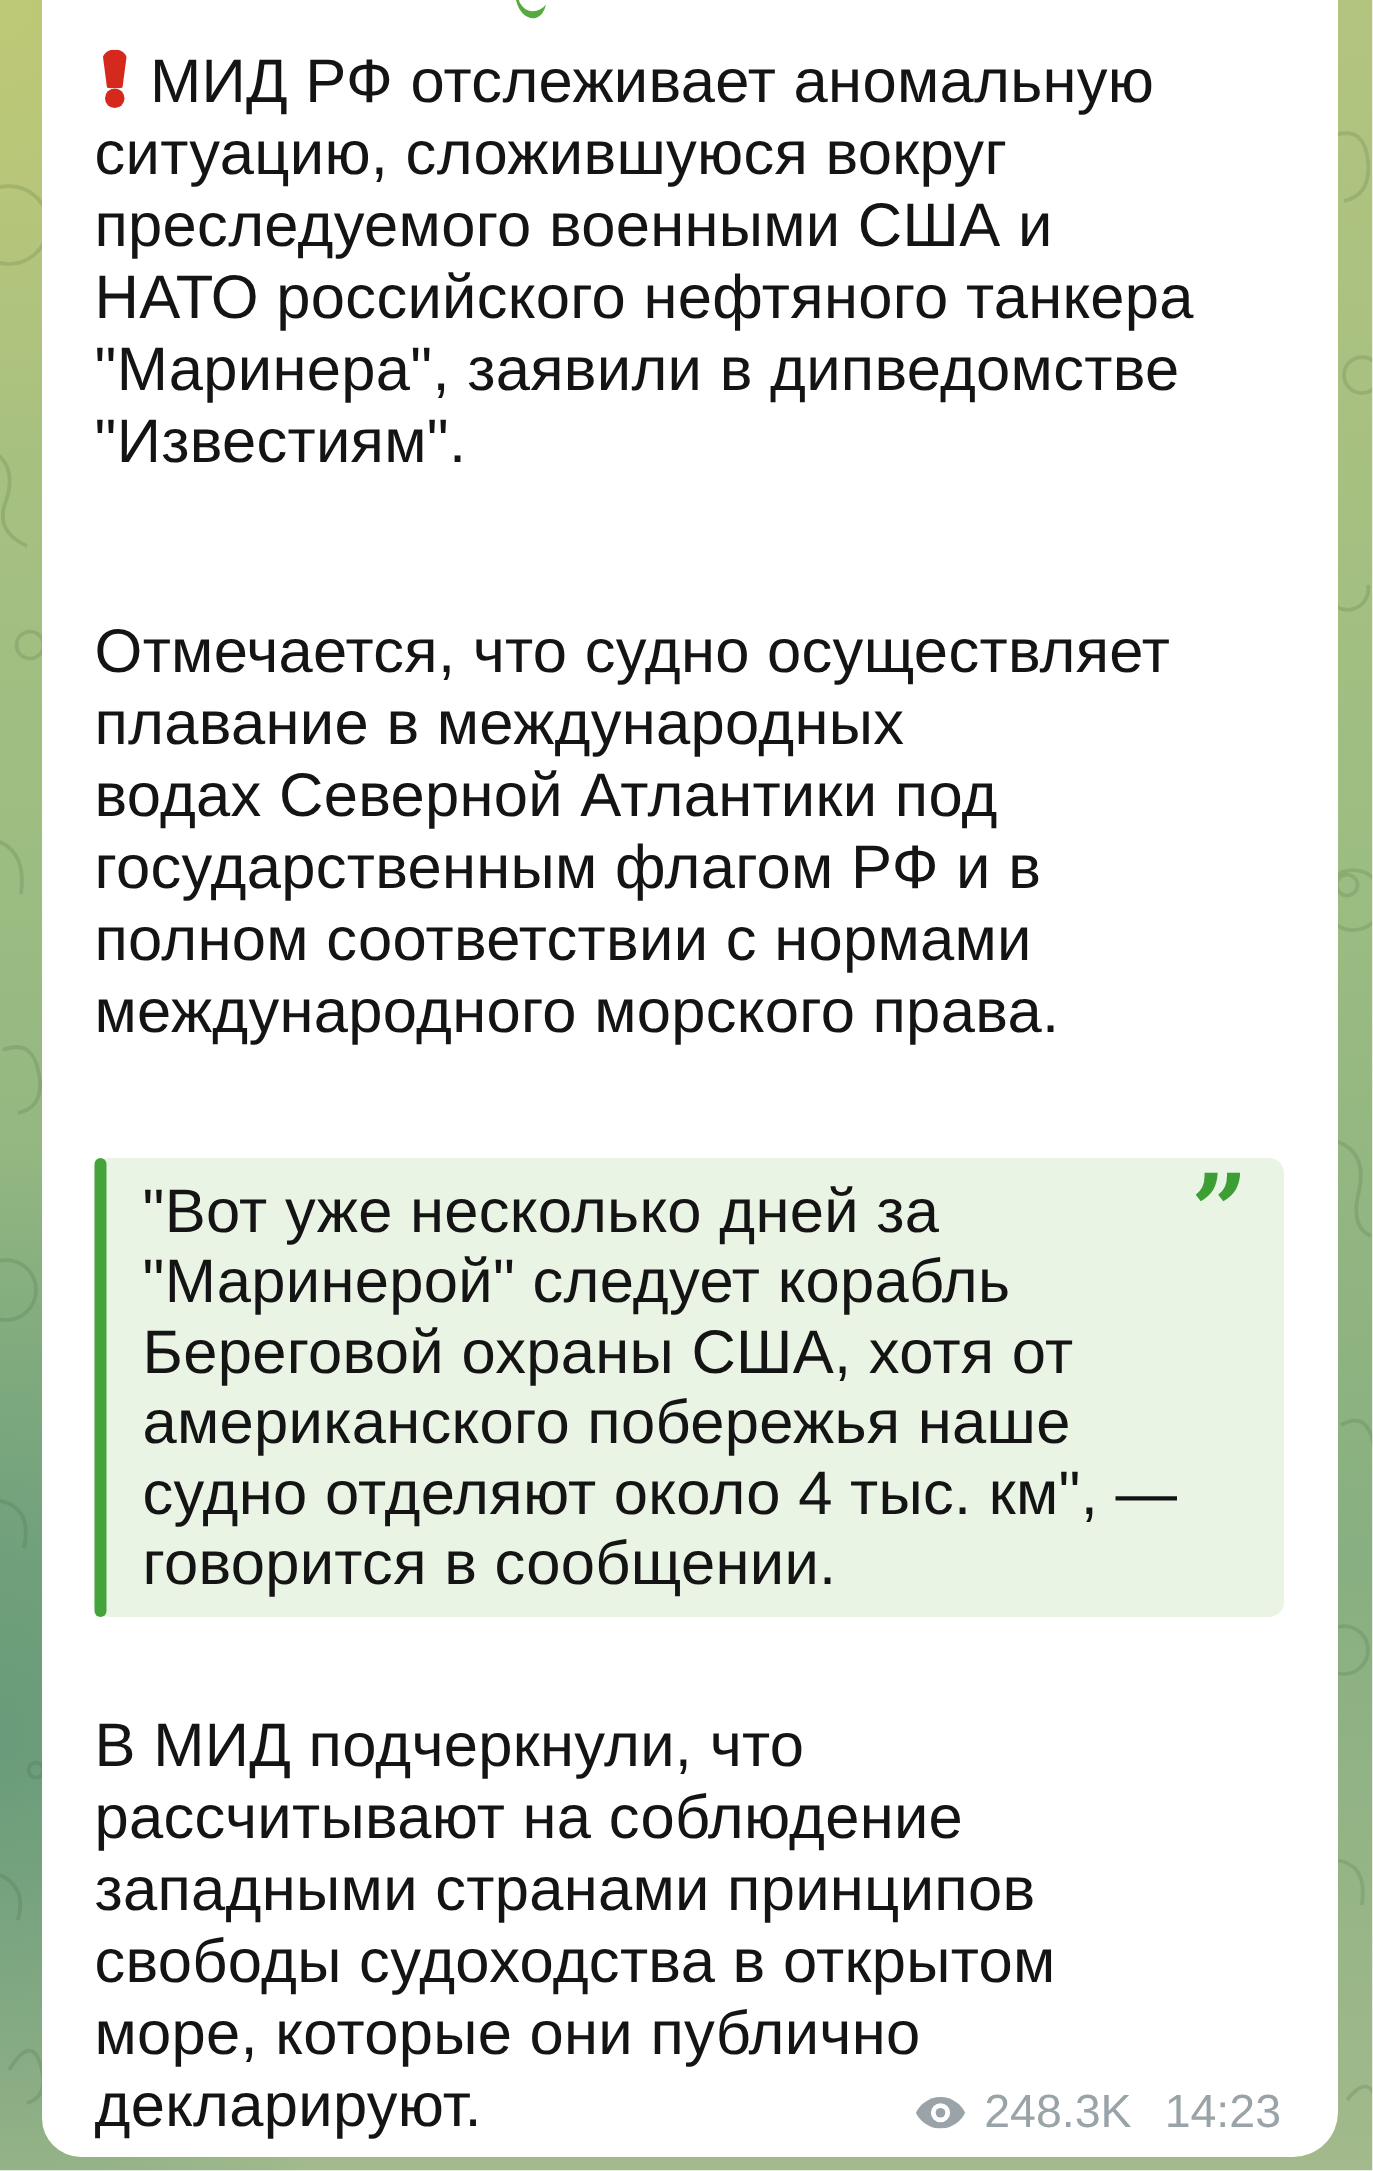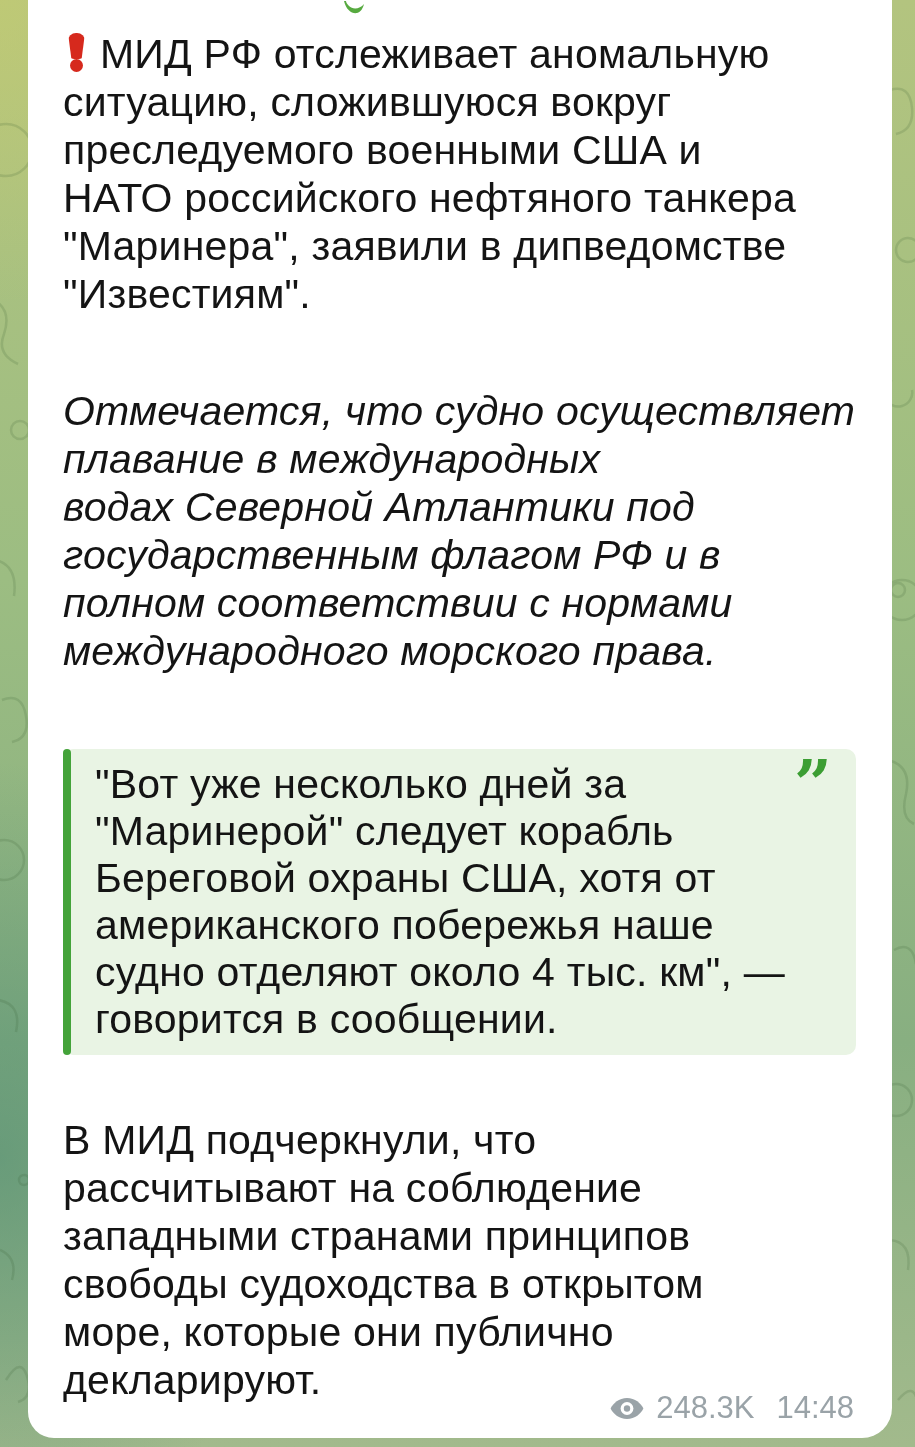--- a/index.html
+++ b/index.html
@@ -21,21 +21,21 @@
     position:relative;box-sizing:border-box;
     margin-left:28px;width:864px;height:1438px;
     background:#ffffff;border-radius:0 0 30px 26px;
     padding:30px 36px 16px 35px;
   }
   .top-frag{position:absolute;left:315px;top:0;width:22px;height:13px;}
   .para{
     margin:0;font-size:41px;line-height:48px;color:#141414;
     white-space:pre-line;letter-spacing:0.2px;
   }
-  .p2{margin-top:69px;font-style:italic;}
+  .p2{margin-top:92px;}
   .p3{margin-top:61px;}
   .excl{display:inline-block;position:relative;width:27px;height:40px;margin-right:10px;vertical-align:-5px;}
   .excl-bar{
     position:absolute;left:5px;top:0;width:17px;height:26px;background:#d6291d;
     border-radius:8px 8px 6px 6px;
     clip-path:polygon(0 0,100% 0,80% 100%,20% 100%);
   }
   .excl-dot{position:absolute;left:7px;bottom:1px;width:13px;height:13px;background:#d6291d;border-radius:50%;}
   .quote{
     position:relative;margin-top:74px;background:#e9f4e4;border-radius:10px;
@@ -136,17 +136,17 @@
 море, которые они публично
 декларируют.</span></p>
 
     <div class="meta">
       <svg class="eye" width="34" height="21" viewBox="0 0 34 21">
         <path d="M17 0 C9 0 3 5.3 0.6 10.5 C3 15.7 9 21 17 21 C25 21 31 15.7 33.4 10.5 C31 5.3 25 0 17 0 Z" fill="#9aa3a8"></path>
         <circle cx="17" cy="10.5" r="6.4" fill="#ffffff"></circle>
         <circle cx="17" cy="10.5" r="3.2" fill="#9aa3a8"></circle>
       </svg>
       <span>248.3K</span>
-      <span class="time">14:48</span>
+      <span class="time">14:23</span>
     </div>
 
   </div>
 </div>
 
 </body></html>

